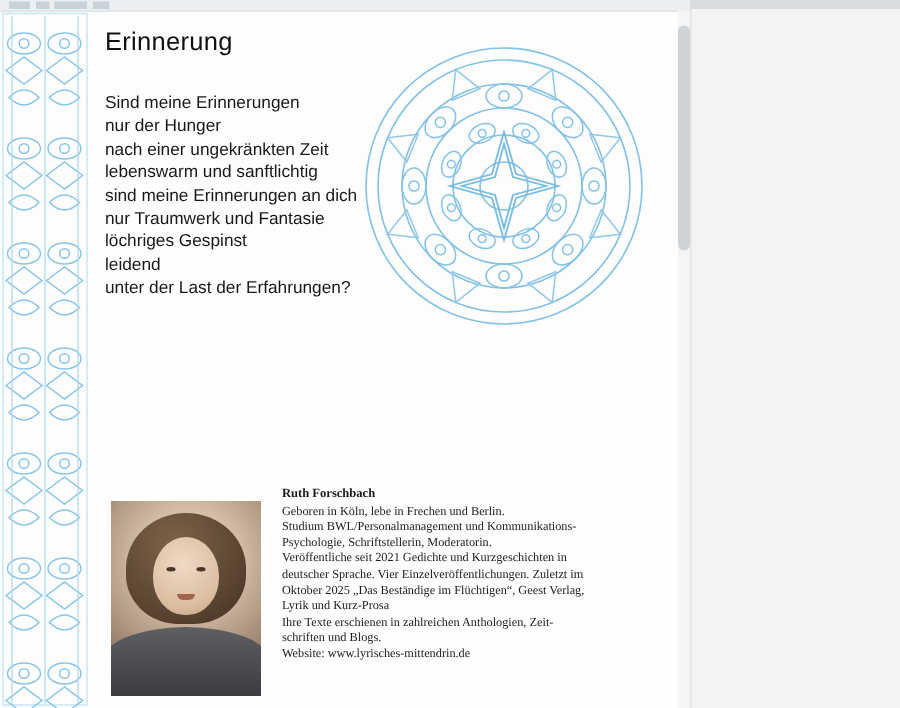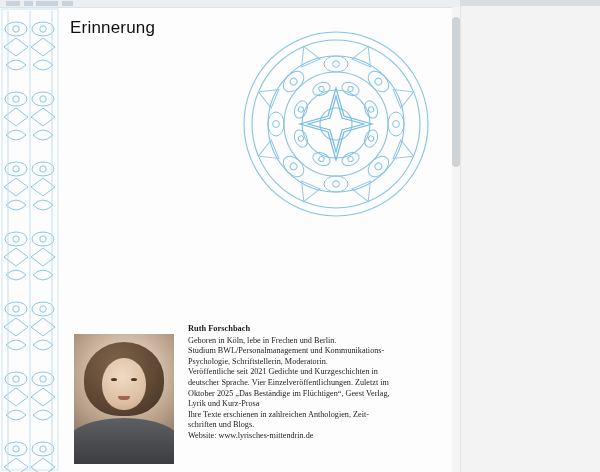--- a/index.html
+++ b/index.html
@@ -378,20 +378,29 @@
           <g transform="rotate(337.5 98 98)">
             <ellipse cx="98" cy="60" rx="9" ry="6"></ellipse>
               <circle cx="98" cy="60" r="2.6"></circle>
           </g>
         </g>
       </svg>
     </div>
 
     <div class="poem-title">Erinnerung</div>
 
+    <div class="poem-body">Sind meine Erinnerungen
+nur der Hunger
+nach einer ungekränkten Zeit
+lebenswarm und sanftlichtig
+sind meine Erinnerungen an dich
+nur Traumwerk und Fantasie
+löchriges Gespinst
+leidend
+unter der Last der Erfahrungen?</div>
 
     <div class="author-photo">
       <div class="bg"></div>
       <div class="hair"></div>
       <div class="face"></div>
       <div class="eye eye-l"></div>
       <div class="eye eye-r"></div>
       <div class="mouth"></div>
       <div class="shoulders"></div>
     </div>

